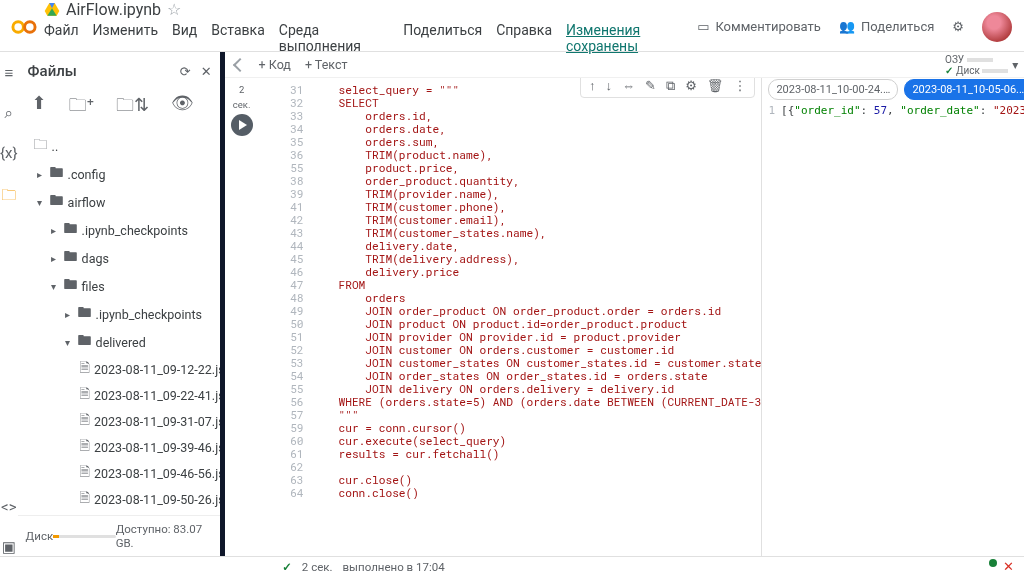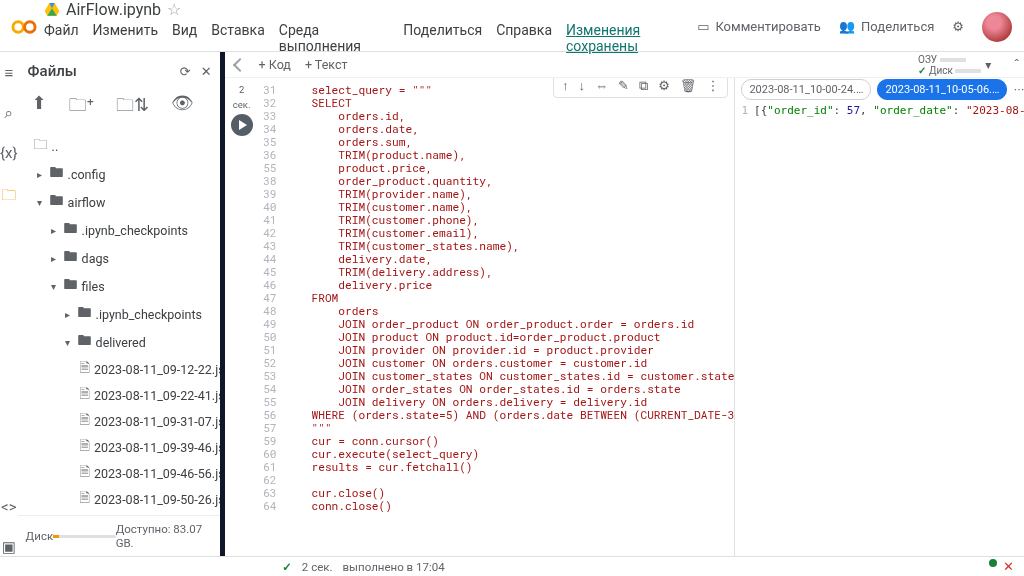--- a/index.html
+++ b/index.html
@@ -48,21 +48,21 @@
   .expand-icon { font-size: 15px; color: #5f6368; cursor: pointer; padding-left: 4px; }
   .editor-area { flex: 1; display: flex; overflow: hidden; }
   .cell-gutter { width: 34px; display: flex; flex-direction: column; align-items: center; padding-top: 6px; color: #5f6368; font-size:9.5px; }
   .run-wrap { display:flex; flex-direction:column; align-items:center; gap:4px; }
   .run-btn { width: 22px; height: 22px; border-radius: 50%; background: #555d66; display: flex; align-items: center; justify-content: center; cursor: pointer; }
   .run-btn::after { content:''; border-left: 8px solid #fff; border-top: 5px solid transparent; border-bottom: 5px solid transparent; margin-left: 2px; }
   .code-block { flex: 1; display: flex; flex-direction: column; position: relative; }
   .cell-toolbar { position: absolute; top: -4px; right: 6px; display: flex; gap: 10px; background: #fff; border: 1px solid #e0e0e0; border-radius: 4px; padding: 3px 8px; color: #5f6368; font-size: 13px; z-index: 2; }
   .cell-toolbar span { cursor: pointer; }
   .code-lines { font-family: "Roboto Mono", monospace; font-size: 11.2px; line-height: 13px; padding-top: 5px; overflow: hidden; }
-  .line { display: flex; }
+  .line { display: flex; margin-left: 27px; }
   .ln { width: 26px; text-align: right; color: #b0b6bd; padding-right: 8px; user-select: none; }
   .code { white-space: pre; }
   .s { color: #a31515; } 
   .output-panel { width: 296px; border-left: 1px solid #e0e0e0; display: flex; flex-direction: column; }
   .out-tabs { display: flex; align-items: center; height: 22px; font-size: 11px; color: #5f6368; }
   .out-tab { padding: 3px 7px; border: 1px solid #d0d0d0; border-radius: 10px; margin-left: 6px; cursor: pointer; white-space: nowrap; max-width: 130px; overflow: hidden; text-overflow: ellipsis; }
   .out-tab.active { background: #1a73e8; color: #fff; border-color: #1a73e8; }
   .out-close { margin-left: 4px; }
   .out-more { margin-left: 6px; cursor: pointer; }
   .out-content { flex: 1; padding: 4px 6px; font-family: monospace; font-size: 11px; overflow: hidden; white-space: nowrap; }
@@ -298,24 +298,20 @@
             </div>
             <div class="line">
               <span class="ln">38</span>
               <span class="code"><span class="s">        order_product.quantity,</span></span>
             </div>
             <div class="line">
               <span class="ln">39</span>
               <span class="code"><span class="s">        TRIM(provider.name),</span></span>
             </div>
             <div class="line">
-              <span class="ln">40</span>
-              <span class="code"><span class="s">        TRIM(customer.name),</span></span>
-            </div>
-            <div class="line">
               <span class="ln">41</span>
               <span class="code"><span class="s">        TRIM(customer.phone),</span></span>
             </div>
             <div class="line">
               <span class="ln">42</span>
               <span class="code"><span class="s">        TRIM(customer.email),</span></span>
             </div>
             <div class="line">
               <span class="ln">43</span>
               <span class="code"><span class="s">        TRIM(customer_states.name),</span></span>

